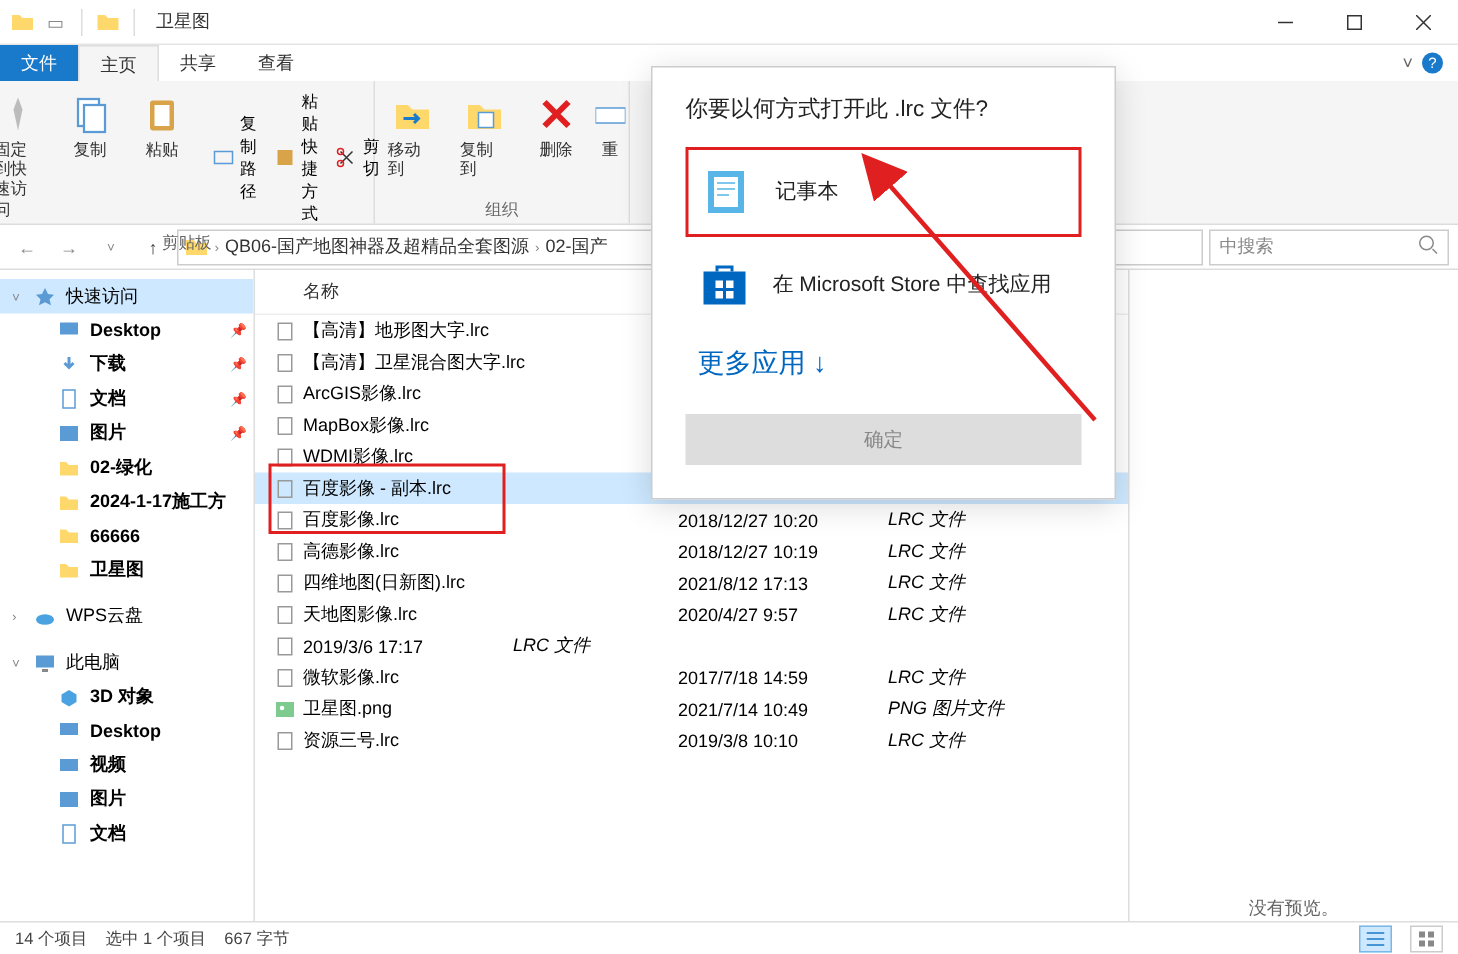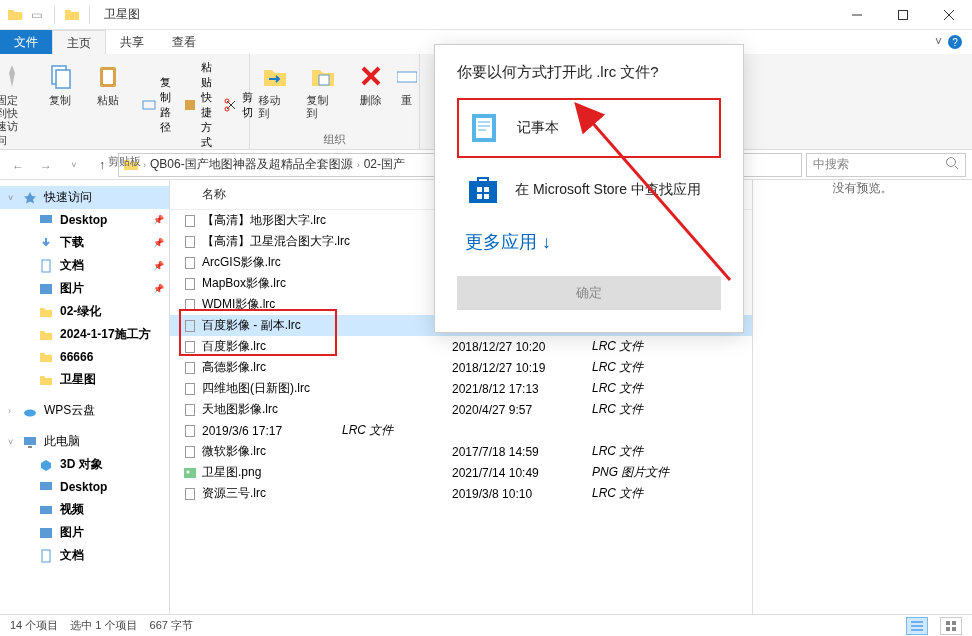--- a/index.html
+++ b/index.html
@@ -51,21 +51,21 @@
 .file-list { flex: 1; overflow: hidden; }
 .file-header { display: flex; padding: 6px 10px 6px 32px; border-bottom: 1px solid #eee; color: #333; font-size: 12px; }
 .col-name { width: 250px; }
 .col-date { width: 140px; }
 .col-type { width: 120px; font-style: italic; }
 .file-row { display: flex; align-items: center; padding: 2px 10px 2px 12px; font-size: 12px; height: 21px; position: relative; }
 .file-row.selected { background: #cde8ff; }
 .file-row .ficon { width: 16px; height: 16px; margin-right: 4px; display: flex; align-items: center; justify-content: center; flex-shrink: 0; }
 .red-box-files { position: absolute; border: 2px solid #e02020; pointer-events: none; }
 
-.preview-pane { width: 220px; border-left: 1px solid #ddd; display: flex; align-items: flex-start; justify-content: center; color: #666; font-size: 12px; }
+.preview-pane { width: 220px; border-left: 1px solid #ddd; display: flex; align-items: flex-end; justify-content: center; color: #666; font-size: 12px; }
 
 .status-bar { height: 22px; border-top: 1px solid #ddd; display: flex; align-items: center; padding: 0 10px; font-size: 11px; color: #444; gap: 12px; }
 .status-bar .spacer { flex: 1; }
 .view-toggle { width: 22px; height: 18px; border: 1px solid #ccc; display: flex; align-items: center; justify-content: center; }
 .view-toggle.active { background: #cde8ff; border-color: #7ab8e8; }
 
 .dialog { position: absolute; left: 434px; top: 44px; width: 310px; background: #fff; border: 1px solid #ccc; box-shadow: 0 4px 20px rgba(0,0,0,0.15); padding: 18px 22px 22px; z-index: 100; }
 .dialog .dlg-title { font-size: 15px; color: #222; margin-bottom: 16px; }
 .dialog .app-option { display: flex; align-items: center; gap: 14px; padding: 10px 8px; margin-bottom: 4px; }
 .dialog .app-option.red { border: 2px solid #e02020; }

